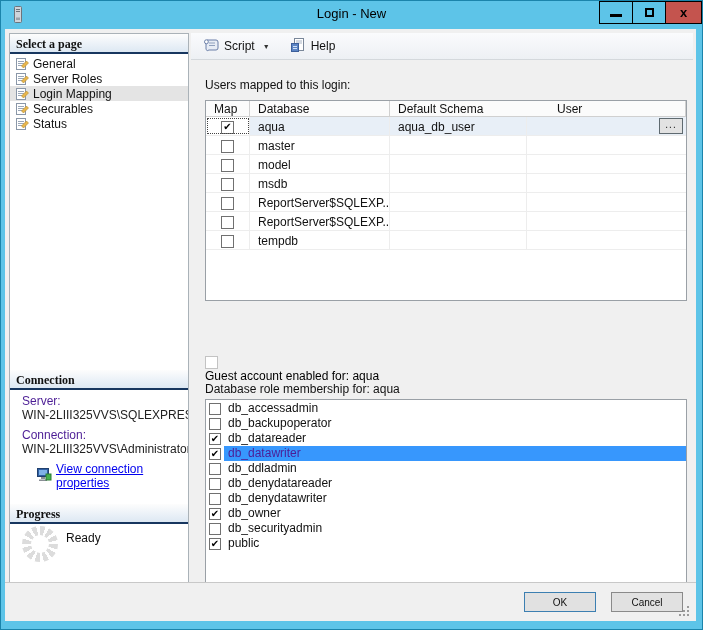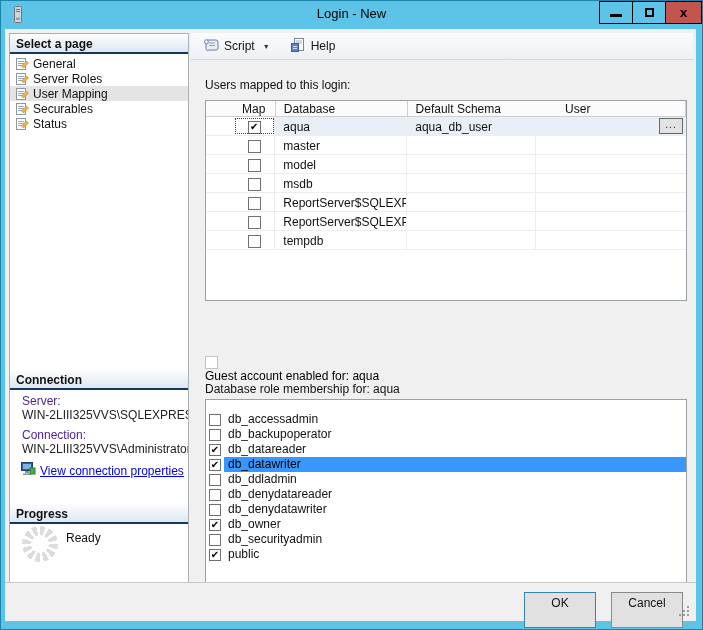--- a/index.html
+++ b/index.html
@@ -33,31 +33,31 @@
   .glyph-max { width:9px; height:9px; border:2px solid #000; }
   
   .inner {
     position:absolute; left:4px; top:28px; right:6px; bottom:8px;
     background:#f0f0f0;
   }
   .panel { background:#fff; border:1px solid #aab2b8; }
   .section-header {
     background: linear-gradient(#fdfdfd, #dde8f3);
     border-bottom: 2px solid var(--c-underline, #17365f);
-    font-weight:bold; padding:3px 0 2px 6px; height:20px;
+    font-weight:bold; padding:3px 0 2px 6px; height:20px;font-family:Liberation Serif, serif;
   }
   
   .sidebar { position:absolute; left:4px; top:4px; width:180px; height:551px; overflow:hidden; }
   .page-list { list-style:none; margin-top:2px; }
   .page-item { display:flex; align-items:center; height:15px; padding-left:6px; cursor:default; }
   .page-item .icn { margin-right:4px; display:inline-flex; }
   .page-item.selected { background:#e4e4e4; }
   .conn-label { position:absolute; left:12px; color:#4c1d95; }
   .conn-value { position:absolute; left:12px; color:#222; white-space:nowrap; }
-  .link-row { position:absolute; left:10px; display:flex; align-items:center; }
+  .link-row { position:absolute; left:26px; display:flex; align-items:center; }
   .link { color: var(--c-link, #0000ee); text-decoration: underline; margin-left:4px; cursor:pointer; }
   .spinner {
     position:absolute; left:12px; top:492px; width:36px; height:36px; border-radius:50%;
     background: repeating-conic-gradient(#dcdcdc 0deg 18deg, #ffffff 18deg 30deg);
   }
   .spinner::after {
     content:""; position:absolute; left:9px; top:9px; width:18px; height:18px;
     background:#fff; border-radius:50%;
   }
   .ready-text { position:absolute; left:56px; top:497px; }
@@ -77,21 +77,21 @@
   .users-label { position:absolute; left:14px; top:18px; }
   
   .map-table {
     position:absolute; left:14px; top:40px; width:482px; height:201px;
     background:#fff; border:1px solid #9aa0a6;
   }
   .t-header { display:flex; height:16px; background:#fbfbfb; border-bottom:1px solid #d0d0d0; }
   .t-hcell { border-right:1px solid #d0d0d0; padding:1px 0 0 8px; color:#111; overflow:hidden; white-space:nowrap; }
   .t-row { display:flex; height:19px; border-bottom:1px solid #ededed; position:relative; }
   .t-cell { border-right:1px solid #ededed; padding:2px 0 0 8px; overflow:hidden; white-space:nowrap; display:flex; align-items:center; }
-  .col-map { width:44px; justify-content:center; padding-left:0;margin-left:28px; }
+  .col-map { width:44px; justify-content:center; padding-left:0; }
   .col-db { width:140px; }
   .col-user { width:137px; }
   .col-schema { width:159px; border-right:none; position:relative; }
   .t-row.selected .col-db, .t-row.selected .col-user, .t-row.selected .col-schema { background:#e8eff7; }
   .t-row.selected .col-map { outline:1px dotted #444; outline-offset:-2px; }
   .cb {
     width:13px; height:13px; background:#fff; border:1px solid #707070;
     display:inline-flex; align-items:center; justify-content:center;
     font-size:10px; font-weight:bold; color:#000; line-height:1; flex:none;
   }
@@ -99,34 +99,34 @@
     position:absolute; right:3px; top:1px; width:24px; height:16px;
     background:#e2e2e2; border:1px solid #5f6a70; font-size:10px; line-height:12px;
     text-align:center; color:#222; letter-spacing:1px; cursor:pointer;
   }
   
   .guest-row { position:absolute; left:14px; top:296px; display:flex; align-items:flex-start; color:#000000;flex-direction:column; }
   .guest-row .cb { border-color:#c3c3c3; margin-right:7px; }
   .roles-label { position:absolute; left:14px; top:322px; color:#111; }
   .roles-list {
     position:absolute; left:14px; top:339px; width:482px; height:202px;
-    background:#fff; border:1px solid #9aa0a6; overflow:hidden; padding-top:12px;
+    background:#fff; border:1px solid #9aa0a6; overflow:hidden; padding-top:1px;
   }
   .role-item { display:flex; align-items:center; height:15px; }
   .role-item .cb { width:12px; height:12px; margin:0 3px; }
   .role-item .role-name { flex:1; padding-left:4px; height:15px; line-height:15px; }
-  .role-item.selected .role-name { background: var(--c-selection, #3797fd); color:#000000; }
+  .role-item.selected .role-name { background: var(--c-selection, #3797fd); color:#4c1d95; }
   
   .footer {
     position:absolute; left:0; bottom:0; width:100%; height:39px;
     border-top:1px solid #c8c8c8; background:#f0f0f0;
   }
   .btn {
-    position:absolute; top:9px; width:72px; height:36px;
-    background:#e1e1e1; border:1px solid #8a8a8a; font-size:12px;
+    position:absolute; top:9px; width:72px; height:20px;
+    background:#e1e1e1; border:1px solid #8a8a8a; font-size:10px;
     text-align:center; line-height:20px; cursor:pointer;
   }
   .btn.ok { left:519px; border:1px solid #3c7fb1; }
   .btn.cancel { left:606px; }
   .grip {
     position:absolute; right:6px; bottom:4px; width:12px; height:12px;
     background:
       radial-gradient(circle at 2px 10px, #9b9b9b 1px, transparent 1.4px),
       radial-gradient(circle at 6px 10px, #9b9b9b 1px, transparent 1.4px),
       radial-gradient(circle at 10px 10px, #9b9b9b 1px, transparent 1.4px),
@@ -196,21 +196,21 @@
           <li class="page-item selected">
             <span class="icn">
               <svg width="13" height="13" viewBox="0 0 13 13">
                 <rect x="0.5" y="1.5" width="9" height="11" fill="#fff" stroke="#8a97a8"></rect>
                 <line x1="2" y1="4.5" x2="8" y2="4.5" stroke="#9aa7b8"></line>
                 <line x1="2" y1="6.5" x2="8" y2="6.5" stroke="#9aa7b8"></line>
                 <line x1="2" y1="8.5" x2="8" y2="8.5" stroke="#9aa7b8"></line>
                 <path d="M5.5 9 L10.5 4 L12.5 6 L7.5 11 Z" fill="#e8b64c" stroke="#b58a2a" stroke-width="0.6"></path>
               </svg>
             </span>
-            <span>User Mapping</span>
+            <span>Login Mapping</span>
           </li>
           <li class="page-item">
             <span class="icn">
               <svg width="13" height="13" viewBox="0 0 13 13">
                 <rect x="0.5" y="1.5" width="9" height="11" fill="#fff" stroke="#8a97a8"></rect>
                 <line x1="2" y1="4.5" x2="8" y2="4.5" stroke="#9aa7b8"></line>
                 <line x1="2" y1="6.5" x2="8" y2="6.5" stroke="#9aa7b8"></line>
                 <line x1="2" y1="8.5" x2="8" y2="8.5" stroke="#9aa7b8"></line>
                 <path d="M5.5 9 L10.5 4 L12.5 6 L7.5 11 Z" fill="#e8b64c" stroke="#b58a2a" stroke-width="0.6"></path>
               </svg>

